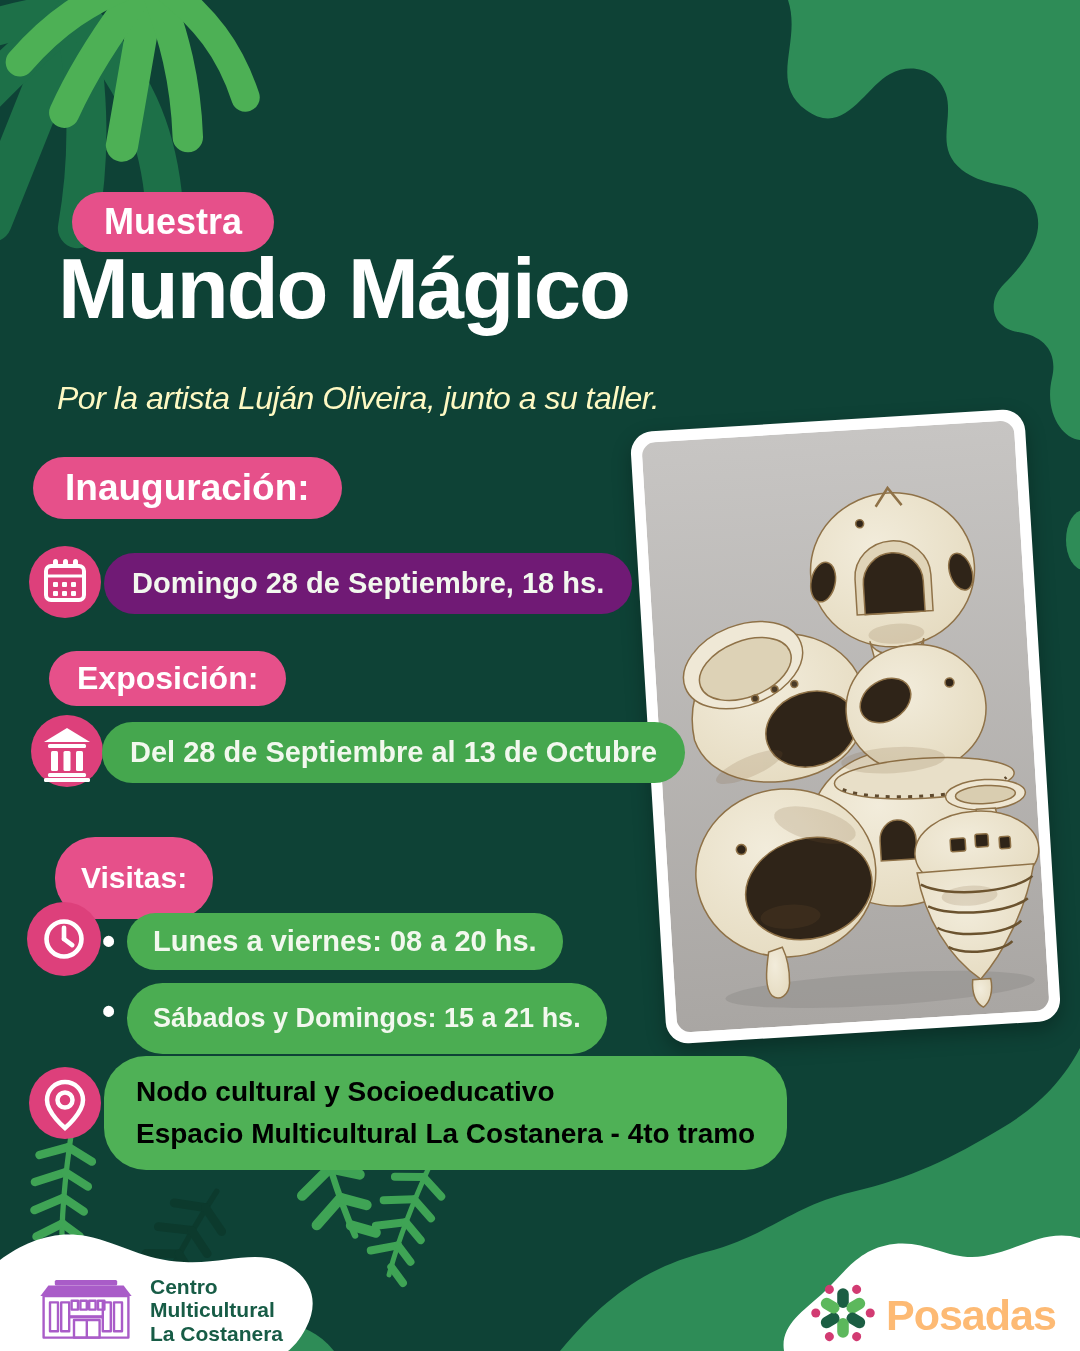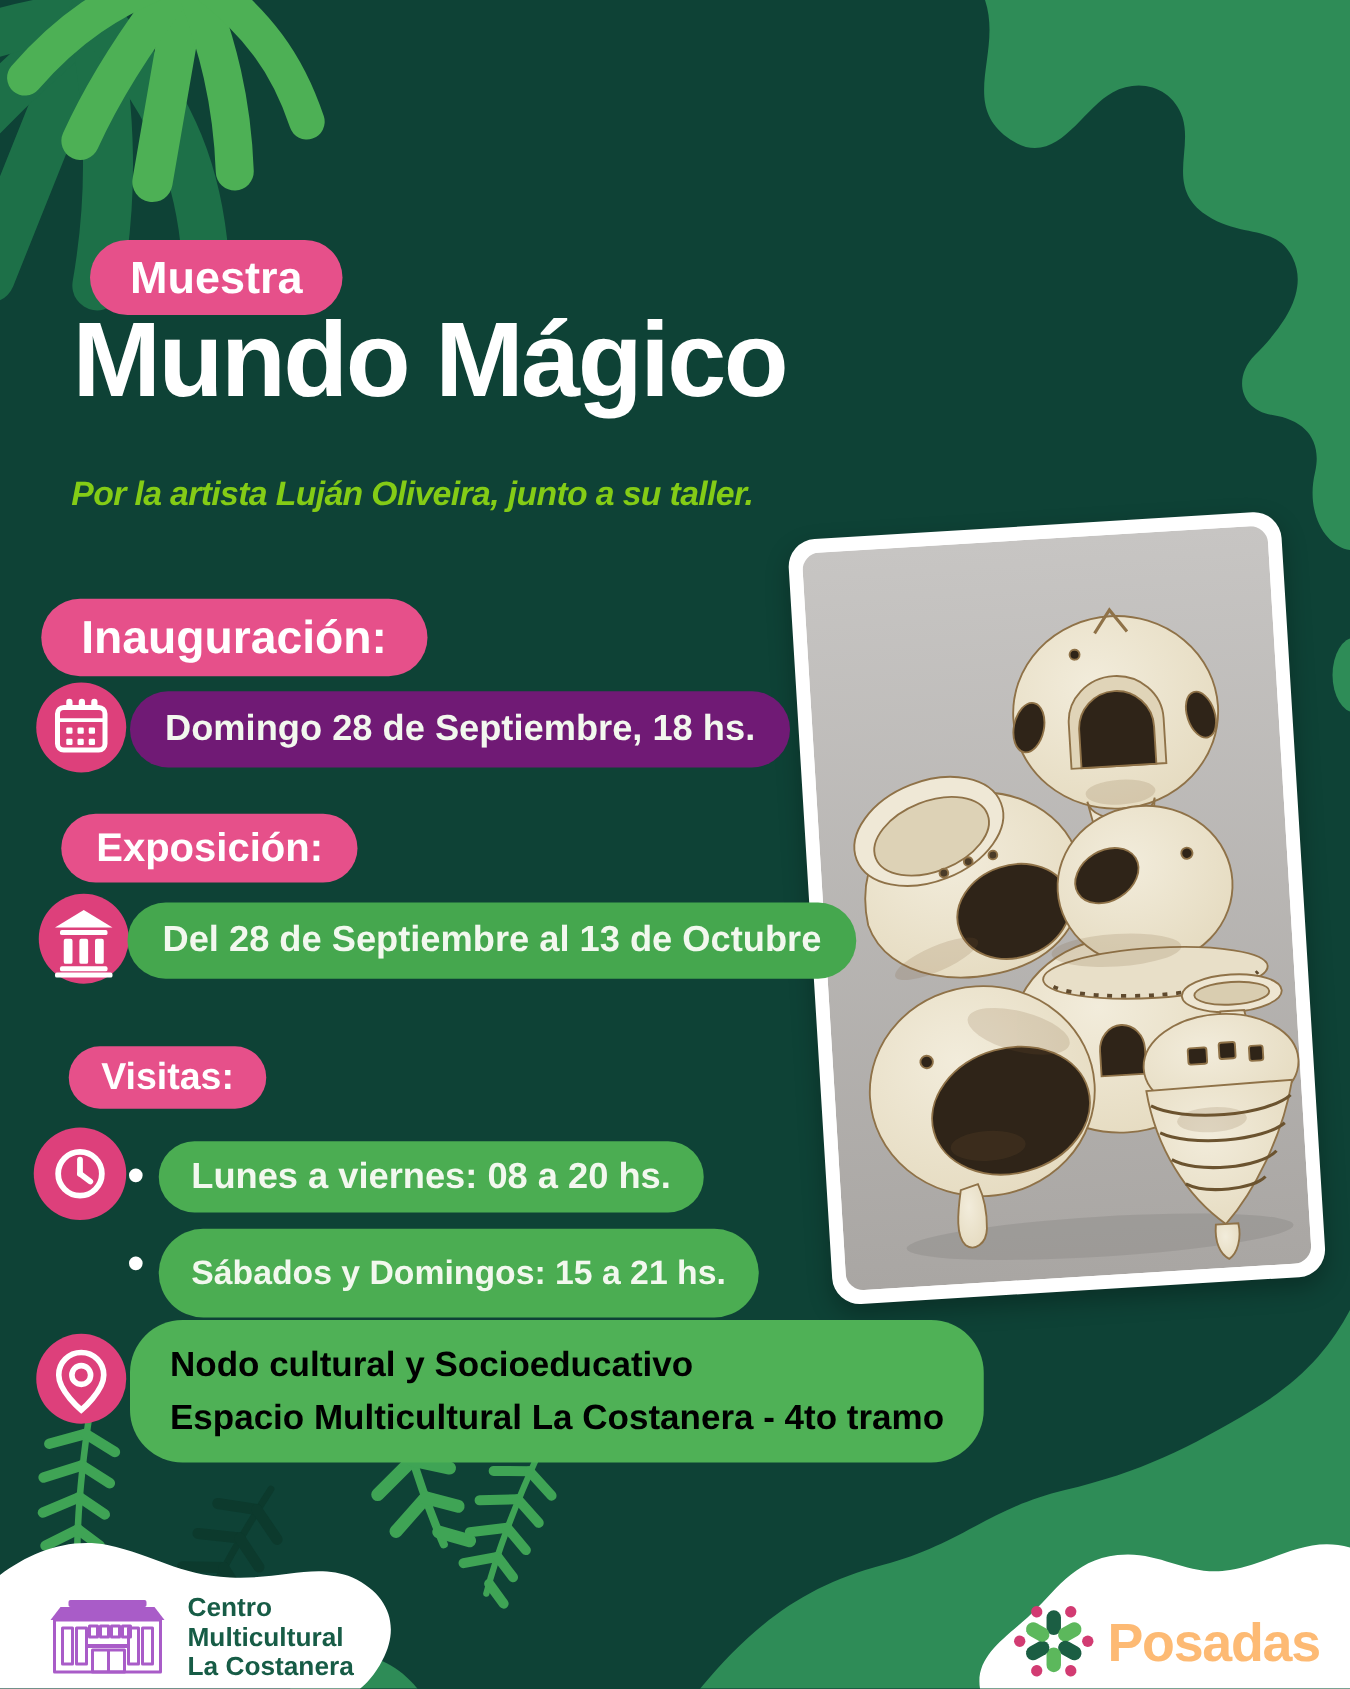--- a/index.html
+++ b/index.html
@@ -20,22 +20,22 @@
   .pill.g3{background:#4bad52;color:#f2f8ee;}
   .icon-circle{
     position:absolute;width:72px;height:72px;border-radius:50%;
     background:#dd407b;display:flex;align-items:center;justify-content:center;
   }
   .title{
     position:absolute;color:#ffffff;font-weight:800;font-size:85px;
     letter-spacing:-2px;line-height:1.0;
   }
   .subtitle{
-    position:absolute;color:#84cc16;font-style:italic;font-weight:700;
-    font-size:27px;letter-spacing:-0.5px;
+    position:absolute;color:#fef9c3;font-style:italic;font-weight:400;
+    font-size:32px;letter-spacing:-0.5px;
   }
   .bullet{position:absolute;color:#ffffff;font-size:38px;line-height:1;font-weight:700;}
   .photo-frame{
     position:absolute;left:648px;top:420px;width:395px;height:613px;
     background:#ffffff;border-radius:22px;padding:11px;box-sizing:border-box;
     transform:rotate(-3.5deg);box-shadow:0 8px 20px rgba(0,0,0,.28);
   }
   .photo-frame svg{display:block;width:100%;height:100%;border-radius:14px;}
   .loc-pill{
     position:absolute;left:104px;top:1056px;background:#4fb156;color:#000000;
@@ -194,21 +194,21 @@
       </g>
     </svg>
   </div>
 
   <span class="pill pink abs" style="left:72px;top:192px;font-size:36px;padding:9px 32px;">Muestra</span>
 
   <h1 class="title" style="left:58px;top:246px;margin:0;">Mundo Mágico</h1>
 
   <p class="subtitle" style="left:57px;top:380px;margin:0;">Por la artista Luján Oliveira, junto a su taller.</p>
 
-  <span class="pill pink abs" style="left:33px;top:479px;font-size:37px;padding:10px 32px;">Inauguración:</span>
+  <span class="pill pink abs" style="left:33px;top:457px;font-size:37px;padding:10px 32px;">Inauguración:</span>
 
   <div class="icon-circle" style="left:29px;top:546px;">
     <svg width="72" height="72" viewBox="0 0 72 72" fill="none">
       <rect x="17" y="20" width="38" height="34" rx="5" stroke="#ffffff" stroke-width="4"></rect>
       <path d="M17,30 H55" stroke="#ffffff" stroke-width="3"></path>
       <rect x="24" y="13" width="5" height="9" rx="2.5" fill="#ffffff"></rect>
       <rect x="34" y="13" width="5" height="9" rx="2.5" fill="#ffffff"></rect>
       <rect x="44" y="13" width="5" height="9" rx="2.5" fill="#ffffff"></rect>
       <g fill="#ffffff">
         <rect x="24" y="36" width="5" height="5" rx="1"></rect>
@@ -230,21 +230,21 @@
       <rect x="17" y="29" width="38" height="4" rx="1.5"></rect>
       <rect x="20" y="36" width="7" height="20" rx="1.5"></rect>
       <rect x="32.5" y="36" width="7" height="20" rx="1.5"></rect>
       <rect x="45" y="36" width="7" height="20" rx="1.5"></rect>
       <rect x="17" y="58" width="38" height="4" rx="1.5"></rect>
       <rect x="13" y="63" width="46" height="4" rx="1.5"></rect>
     </svg>
   </div>
   <span class="pill g2 abs" style="left:102px;top:722px;font-size:29px;padding:14px 28px;">Del 28 de Septiembre al 13 de Octubre</span>
 
-  <span class="pill pink abs" style="left:55px;top:837px;font-size:30px;padding:8px 26px;">Visitas:</span>
+  <span class="pill pink abs" style="left:55px;top:837px;font-size:30px;padding:24px 26px;">Visitas:</span>
 
   <div class="icon-circle" style="left:27px;top:902px;width:74px;height:74px;">
     <svg width="74" height="74" viewBox="0 0 72 72" fill="none" stroke="#ffffff" stroke-width="4.5" stroke-linecap="round">
       <circle cx="36" cy="36" r="17"></circle>
       <path d="M36,36 L36,25"></path>
       <path d="M36,36 L44,42"></path>
     </svg>
   </div>
   <span class="bullet" style="left:102px;top:922px;">•</span>
   <span class="pill g3 abs" style="left:127px;top:913px;font-size:29px;padding:12px 26px;">Lunes a viernes: 08 a 20 hs.</span>

